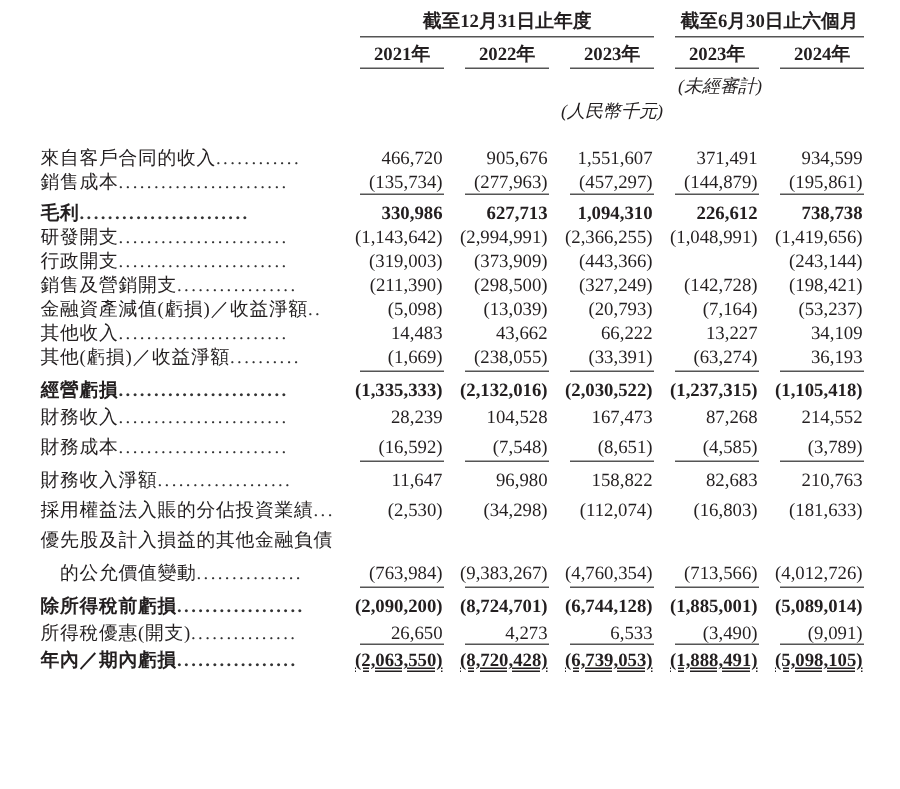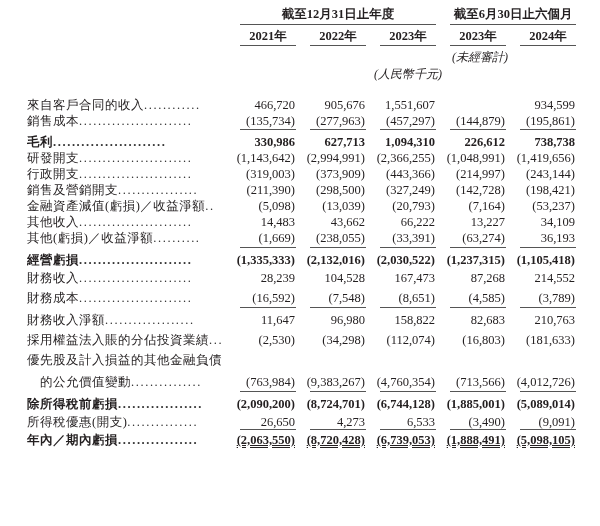--- a/index.html
+++ b/index.html
@@ -53,20 +53,21 @@
 
 <div class="note" style="left:452px;top:49px;">(未經審計)</div>
 <div class="note" style="left:374px;top:66px;">(人民幣千元)</div>
 
 <div id="table-body">
     <div class="row" style="top: 97px;">
       <div class="label"><span>來自客戶合同的收入</span><span class="dots">............</span></div>
       <div class="val c0">466,720</div>
       <div class="val c1">905,676</div>
       <div class="val c2">1,551,607</div>
+      <div class="val c3">371,491</div>
       <div class="val c4">934,599</div>
     </div>
     <div class="row" style="top: 113px;">
       <div class="label"><span>銷售成本</span><span class="dots">........................</span></div>
       <div class="val c0">(135,734)</div>
       <div class="val c1">(277,963)</div>
       <div class="val c2">(457,297)</div>
       <div class="val c3">(144,879)</div>
       <div class="val c4">(195,861)</div>
     </div>
@@ -89,21 +90,20 @@
       <div class="val c1">(2,994,991)</div>
       <div class="val c2">(2,366,255)</div>
       <div class="val c3">(1,048,991)</div>
       <div class="val c4">(1,419,656)</div>
     </div>
     <div class="row" style="top: 166px;">
       <div class="label"><span>行政開支</span><span class="dots">........................</span></div>
       <div class="val c0">(319,003)</div>
       <div class="val c1">(373,909)</div>
       <div class="val c2">(443,366)</div>
-      <div class="val c3">(214,997)</div>
       <div class="val c4">(243,144)</div>
     </div>
     <div class="row" style="top: 182px;">
       <div class="label"><span>銷售及營銷開支</span><span class="dots">.................</span></div>
       <div class="val c0">(211,390)</div>
       <div class="val c1">(298,500)</div>
       <div class="val c2">(327,249)</div>
       <div class="val c3">(142,728)</div>
       <div class="val c4">(198,421)</div>
     </div>

